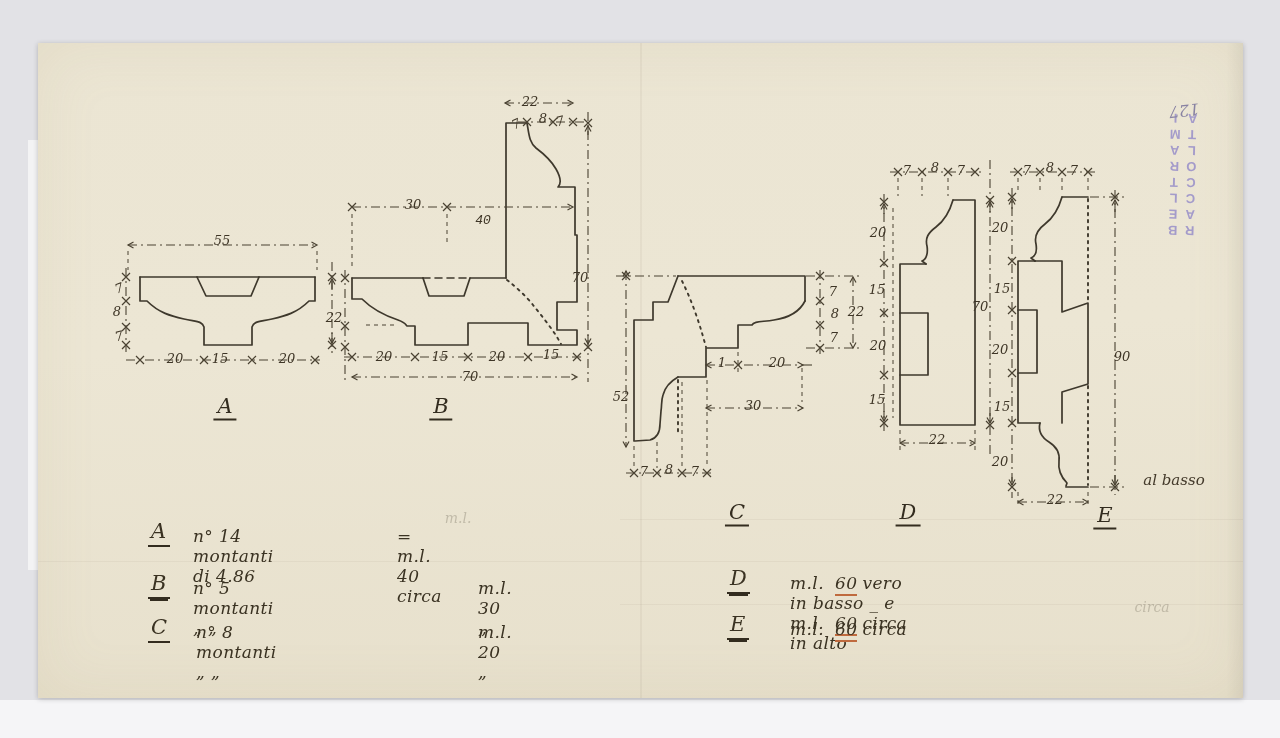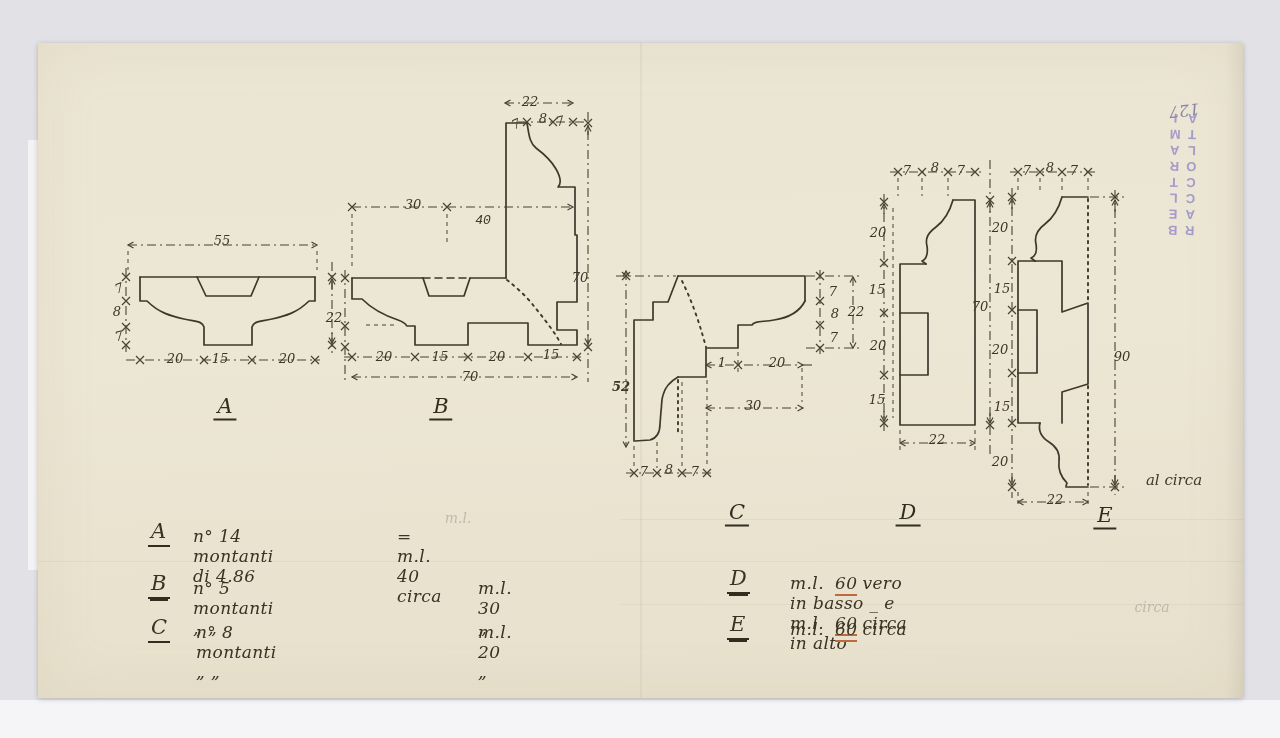--- a/index.html
+++ b/index.html
@@ -256,21 +256,21 @@
       <span class="anno dim" style="left: 560px; top: 121px; transform: translate(-50%, -50%) rotate(-15deg);">7</span>
       <span class="anno dim" style="left: 413px; top: 204px;">30</span>
       <span class="anno dim" style="left: 483px; top: 220px; font-family: Liberation Mono, monospace;">40</span>
       <span class="anno dim" style="left: 580px; top: 277px;">70</span>
       <span class="anno dim" style="left: 384px; top: 356px;">20</span>
       <span class="anno dim" style="left: 440px; top: 356px;">15</span>
       <span class="anno dim" style="left: 497px; top: 356px;">20</span>
       <span class="anno dim" style="left: 551px; top: 354px;">15</span>
       <span class="anno dim" style="left: 470px; top: 376px;">70</span>
       <span class="anno plabel" style="left: 441px; top: 407px;">B</span>
-      <span class="anno dim" style="left: 621px; top: 386px; font-weight: bold;">52</span>
+      <span class="anno dim" style="left: 621px; top: 396px;">52</span>
       <span class="anno dim" style="left: 833px; top: 291px;">7</span>
       <span class="anno dim" style="left: 835px; top: 313px;">8</span>
       <span class="anno dim" style="left: 834px; top: 337px;">7</span>
       <span class="anno dim" style="left: 856px; top: 311px;">22</span>
       <span class="anno dim" style="left: 722px; top: 362px;">1</span>
       <span class="anno dim" style="left: 777px; top: 362px;">20</span>
       <span class="anno dim" style="left: 753px; top: 405px;">30</span>
       <span class="anno dim" style="left: 644px; top: 471px;">7</span>
       <span class="anno dim" style="left: 669px; top: 469px;">8</span>
       <span class="anno dim" style="left: 695px; top: 471px;">7</span>
@@ -289,21 +289,21 @@
       <span class="anno dim" style="left: 1050px; top: 167px;">8</span>
       <span class="anno dim" style="left: 1074px; top: 170px;">7</span>
       <span class="anno dim" style="left: 1000px; top: 227px;">20</span>
       <span class="anno dim" style="left: 1002px; top: 288px;">15</span>
       <span class="anno dim" style="left: 1000px; top: 349px;">20</span>
       <span class="anno dim" style="left: 1002px; top: 406px;">15</span>
       <span class="anno dim" style="left: 1000px; top: 461px;">20</span>
       <span class="anno dim" style="left: 1122px; top: 356px;">90</span>
       <span class="anno dim" style="left: 1055px; top: 499px;">22</span>
       <span class="anno plabel" style="left: 1105px; top: 516px;">E</span>
-      <span class="anno note" style="left: 1174px; top: 480px;">al circa</span>
+      <span class="anno note" style="left: 1174px; top: 480px;">al basso</span>
       <span class="anno faint" style="left: 1152px; top: 607px;">circa</span>
       <span class="anno faint" style="left: 458px; top: 518px;">m.l.</span>
     </div>
 
   <div class="legend-row" style="left:0;top:0;">
     <span class="lab" style="left:148px;top:519px;">A</span>
     <span class="c1" style="left:193px;top:526px;">n° 14 montanti di 4.86</span>
     <span class="c2" style="left:397px;top:526px;">= m.l. 40 circa</span>
   </div>
   <div class="legend-row" style="left:0;top:0;">

